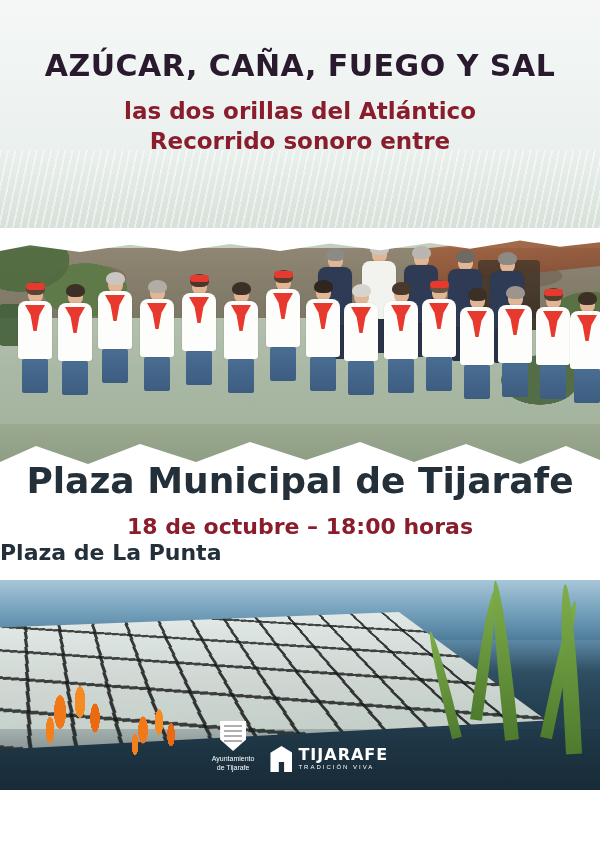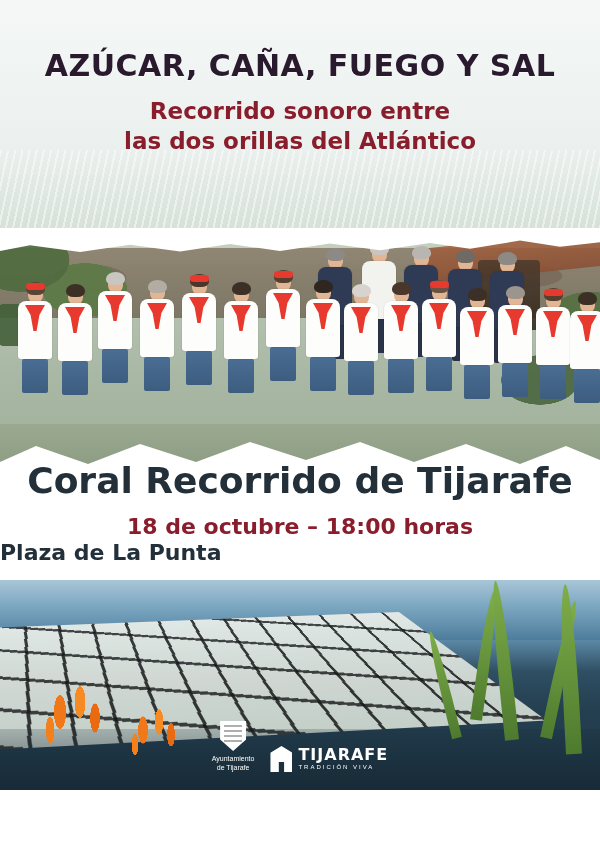--- a/index.html
+++ b/index.html
@@ -497,25 +497,25 @@
     <div class="flower" style="left:120px; top:110px; transform:scale(.8);"></div>
     <div class="grass" style="left:470px; top:10px; width:12px; height:130px; transform:rotate(8deg);"></div>
     <div class="grass" style="left:505px; top:0px; width:14px; height:160px; transform:rotate(-6deg);"></div>
     <div class="grass" style="left:540px; top:18px; width:12px; height:140px; transform:rotate(12deg);"></div>
     <div class="grass" style="left:566px; top:4px; width:16px; height:170px; transform:rotate(-3deg);"></div>
     <div class="grass" style="left:452px; top:48px; width:10px; height:110px; transform:rotate(-14deg);"></div>
   </div>
 
   <div class="title">AZÚCAR, CAÑA, FUEGO Y SAL</div>
   <div class="subtitle">
+    <div>las dos orillas del Atlántico</div>
     <div>Recorrido sonoro entre</div>
-    <div>las dos orillas del Atlántico</div>
   </div>
 
-  <div class="choir-name">Coral Recorrido de Tijarafe</div>
+  <div class="choir-name">Plaza Municipal de Tijarafe</div>
   <div class="event-date">18 de octubre – 18:00 horas</div>
   <div class="event-place">Plaza de La Punta</div>
 
   <div class="logos">
     <div class="logo-ayto">
       <div class="shield"></div>
       <div class="logo-ayto-text">
         <div>Ayuntamiento</div>
         <div>de Tijarafe</div>
       </div>

